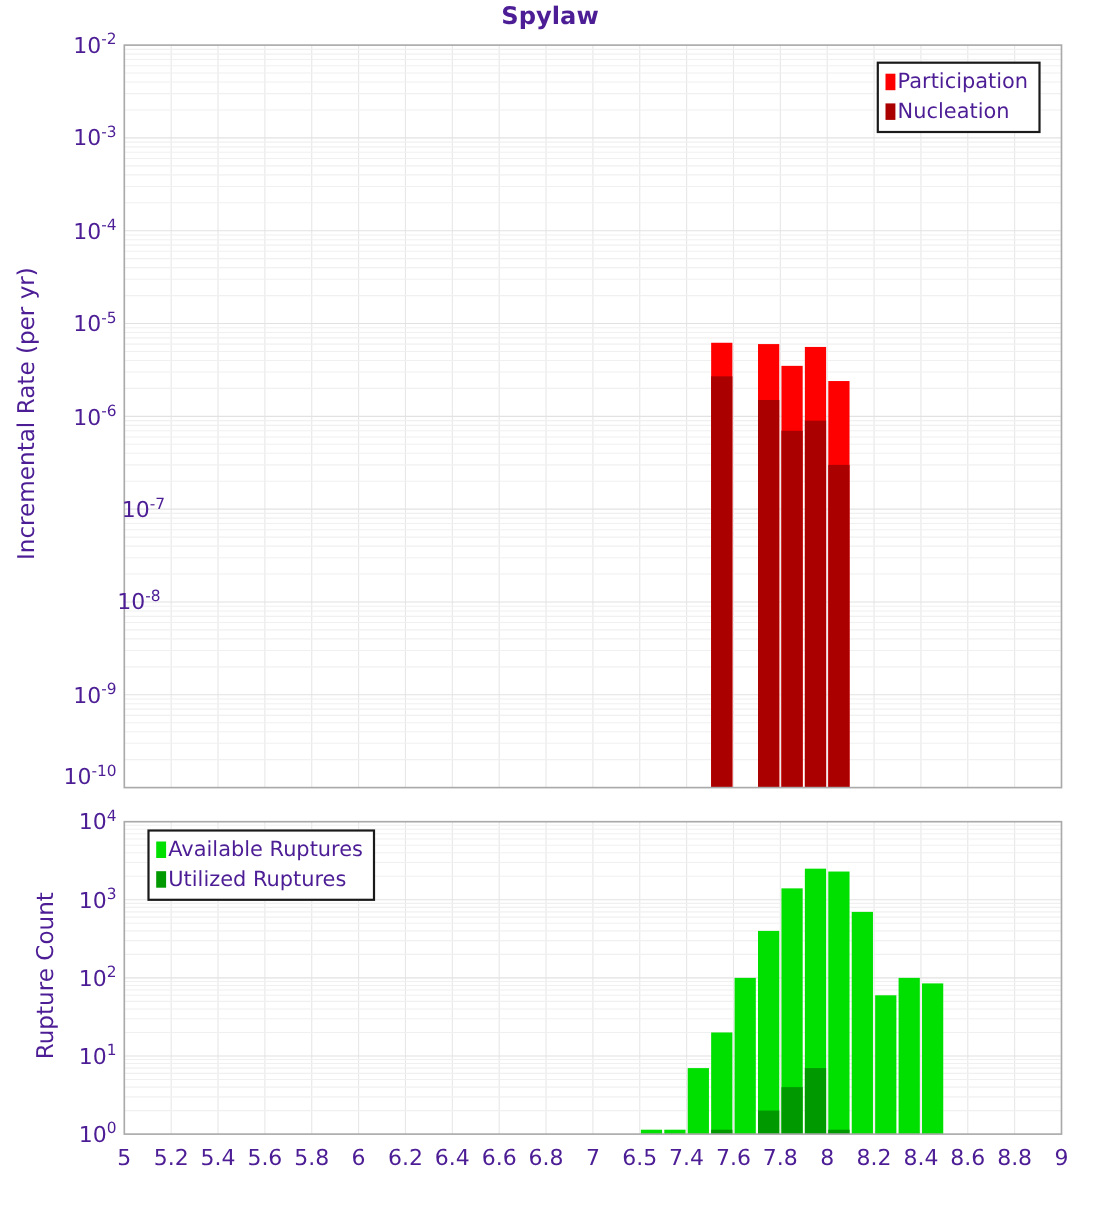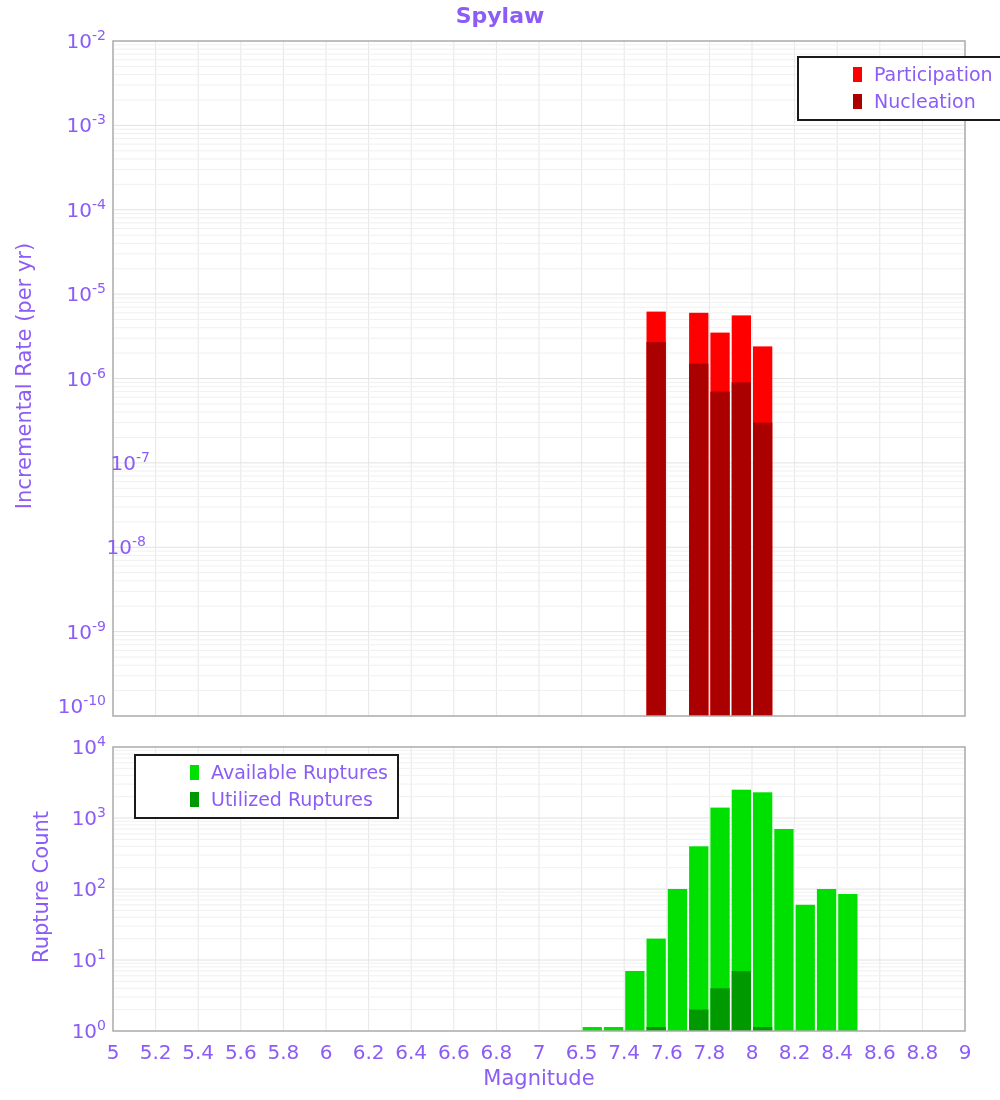--- a/index.html
+++ b/index.html
@@ -1,18 +1,18 @@
 <!DOCTYPE html>
 <html><head>
 <meta charset="utf-8">
 <style>
   html,body { margin:0; padding:0; background:#ffffff; }
   #app {
     position:relative; width:1000px; height:1100px; background:#ffffff;
-    font-family:"DejaVu Sans", sans-serif; color:#8b5cf6; overflow:hidden;
+    font-family:"DejaVu Sans", sans-serif; color:#4c1d95; overflow:hidden;
   }
   #plot-svg { position:absolute; left:0; top:0; }
   .title {
     position:absolute; left:0; top:3px; width:1000px; text-align:center;
     font-size:22px; font-weight:bold;
   }
   .ylabel {
     position:absolute; text-align:center; font-size:21px;
     transform:rotate(-90deg); white-space:nowrap;
   }
@@ -30,21 +30,21 @@
   .xtick {
     position:absolute; width:64px; text-align:center;
     font-size:20px; line-height:24px;
   }
   .legend {
     position:absolute; background:#ffffff; border:2px solid #1a1a1a;
     padding:3px 9px 4px 6px; font-size:19px; white-space:nowrap;
   }
   #legend-0 { left:797px; top:56px; }
   #legend-1 { left:134px; top:754px; }
-  .legend-item { display:flex; align-items:center; gap:12px; line-height:27px;margin-left:48px; }
+  .legend-item { display:flex; align-items:center; gap:2px; line-height:27px; }
   .swatch { display:inline-block; width:9px; height:15px; flex:0 0 auto; }
 </style>
 </head>
 <body>
 
 <div id="app">
   <svg id="plot-svg" width="1000" height="1100">
       <g>
         <line x1="155.60000000000002" y1="41" x2="155.60000000000002" y2="716" stroke="#e7e7e7" stroke-width="1"></line>
         <line x1="198.20000000000007" y1="41" x2="198.20000000000007" y2="716" stroke="#e7e7e7" stroke-width="1"></line>
@@ -230,21 +230,20 @@
         <rect x="731.7" y="971.0" width="19.3" height="60.0" fill="#009900"></rect>
         <rect x="753.0" y="1027.0" width="19.3" height="4.0" fill="#009900"></rect>
       </g>
       <rect x="113" y="747" width="852" height="284" fill="none" stroke="#aaaaaa" stroke-width="1.5"></rect>
     </svg>
 
   <div class="title">Spylaw</div>
 
   <div class="ylabel" id="ylabel-0">Incremental Rate (per yr)</div>
   <div class="ylabel" id="ylabel-1">Rupture Count</div>
-  <div class="xlabel">Magnitude</div>
 
   <div id="ticks">
       <div class="ytick" style="top: 26px;">10<sup>-2</sup></div>
       <div class="ytick" style="top: 110.375px;">10<sup>-3</sup></div>
       <div class="ytick" style="top: 194.75px;">10<sup>-4</sup></div>
       <div class="ytick" style="top: 279.125px;">10<sup>-5</sup></div>
       <div class="ytick" style="top: 363.5px;">10<sup>-6</sup></div>
       <div class="ytick" style="top: 447.875px; padding-left: 44px;">10<sup>-7</sup></div>
       <div class="ytick" style="top: 532.25px; padding-left: 40px;">10<sup>-8</sup></div>
       <div class="ytick" style="top: 616.625px;">10<sup>-9</sup></div>

